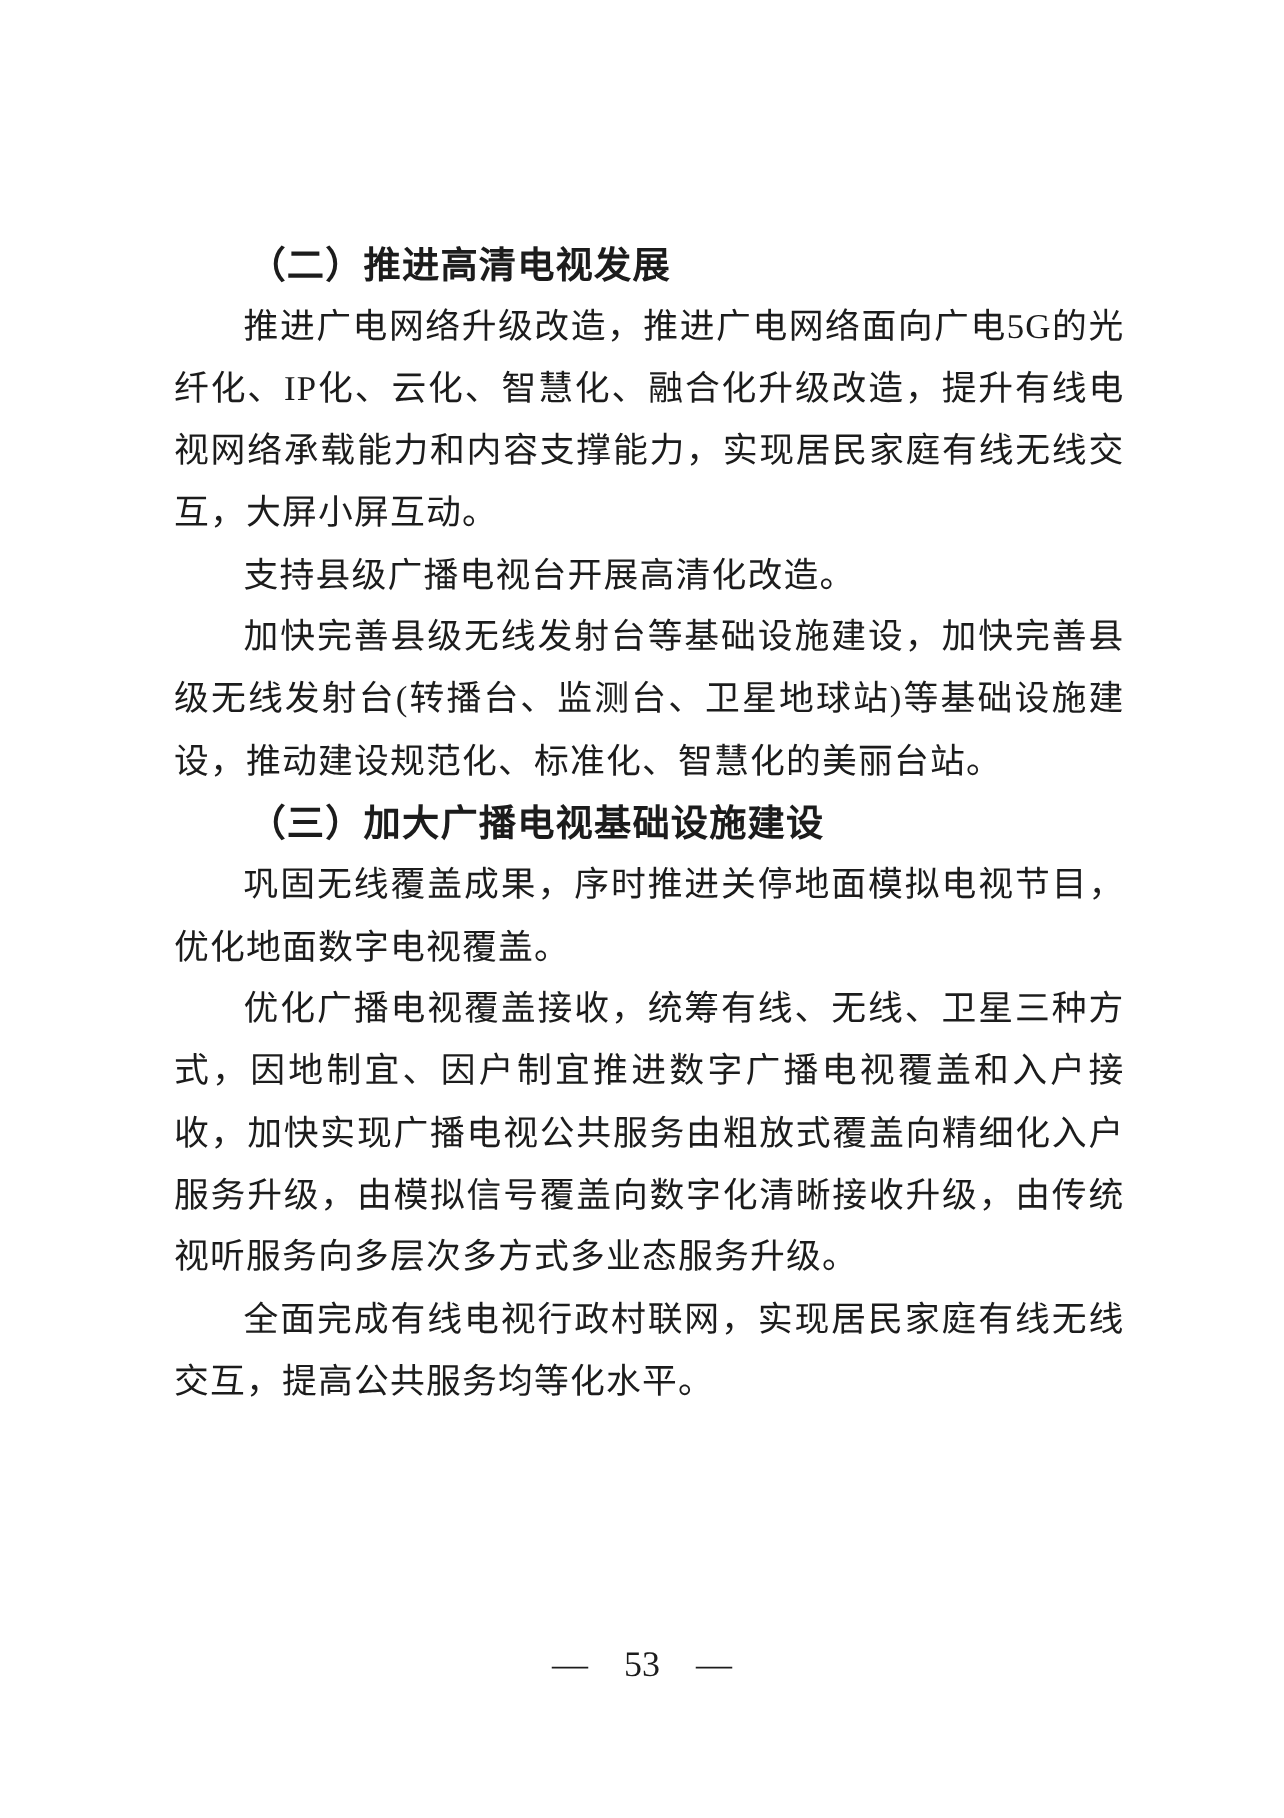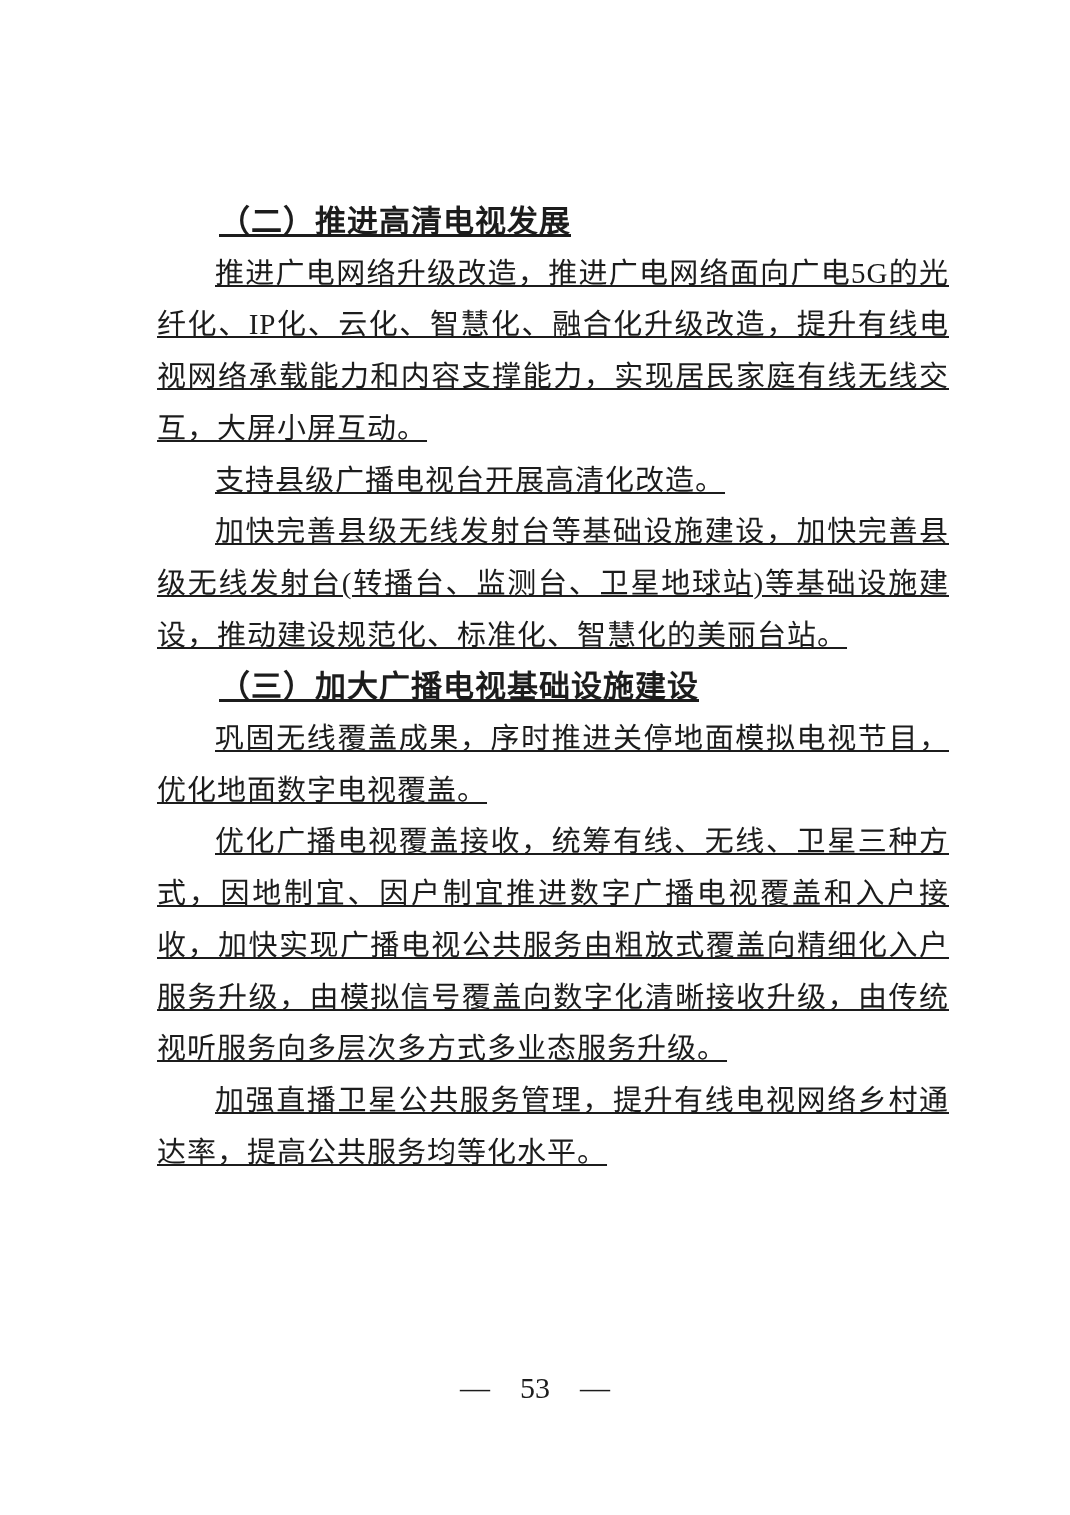--- a/index.html
+++ b/index.html
@@ -11,24 +11,23 @@
     position: relative;
     width: 1070px;
     height: 1515px;
     background: #ffffff;
     overflow: hidden;
     font-family: "Liberation Serif", "DejaVu Serif", serif;
   }
   .body-text {
     position: absolute;
     top: 196px;
-    left: 157px;
+    left: 145px;
     width: 792px;
     color: #1c1c1c;
-    text-decoration: underline;
   }
   .blk {
     margin: 0;
     font-size: 29px;
     line-height: 51.7px;
     text-indent: 2em;
     text-align: justify;
     text-align-last: left;
     text-justify: inter-character;
     letter-spacing: 1px;
@@ -59,21 +58,21 @@
 
 <div class="page">
   <main class="body-text">
     <h2 class="blk h">（二）推进高清电视发展</h2>
     <p class="blk">推进广电网络升级改造，推进广电网络面向广电5G的光纤化、IP化、云化、智慧化、融合化升级改造，提升有线电视网络承载能力和内容支撑能力，实现居民家庭有线无线交互，大屏小屏互动。</p>
     <p class="blk">支持县级广播电视台开展高清化改造。</p>
     <p class="blk">加快完善县级无线发射台等基础设施建设，加快完善县级无线发射台(转播台、监测台、卫星地球站)等基础设施建设，推动建设规范化、标准化、智慧化的美丽台站。</p>
     <h2 class="blk h">（三）加大广播电视基础设施建设</h2>
     <p class="blk">巩固无线覆盖成果，序时推进关停地面模拟电视节目，优化地面数字电视覆盖。</p>
     <p class="blk">优化广播电视覆盖接收，统筹有线、无线、卫星三种方式，因地制宜、因户制宜推进数字广播电视覆盖和入户接收，加快实现广播电视公共服务由粗放式覆盖向精细化入户服务升级，由模拟信号覆盖向数字化清晰接收升级，由传统视听服务向多层次多方式多业态服务升级。</p>
-    <p class="blk">加强直播卫星公共服务管理，提升有线电视网络乡村通达率，提高公共服务均等化水平。</p>
+    <p class="blk">全面完成有线电视行政村联网，实现居民家庭有线无线交互，提高公共服务均等化水平。</p>
   </main>
 
   <footer class="footer">
     <span>—</span>
     <span>53</span>
     <span>—</span>
   </footer>
 </div>
 
 </body></html>

